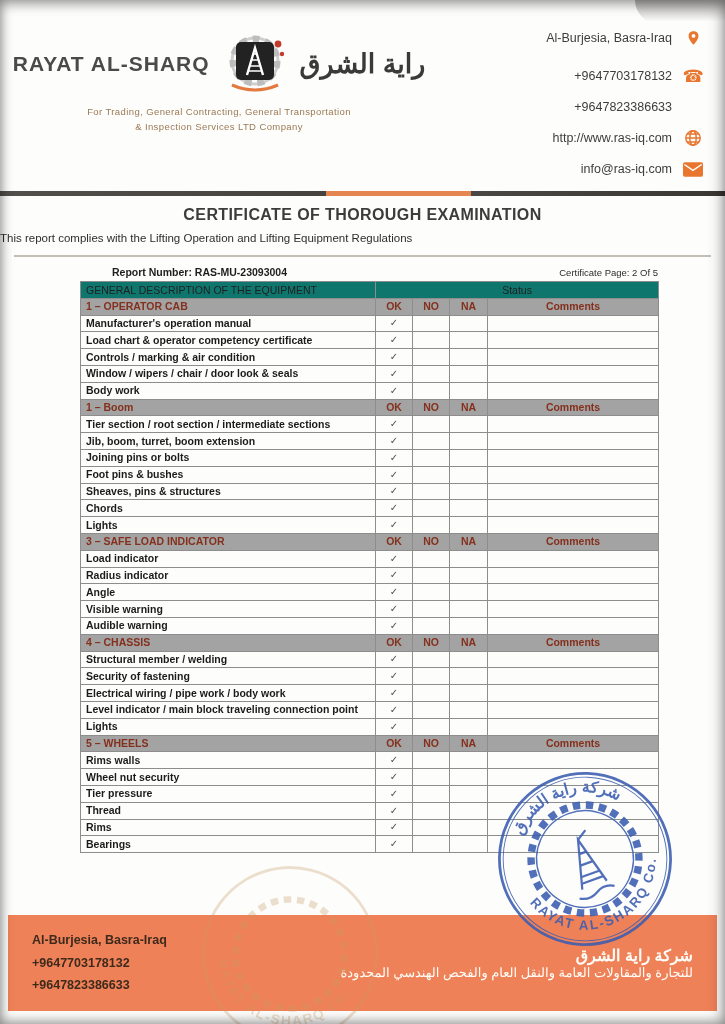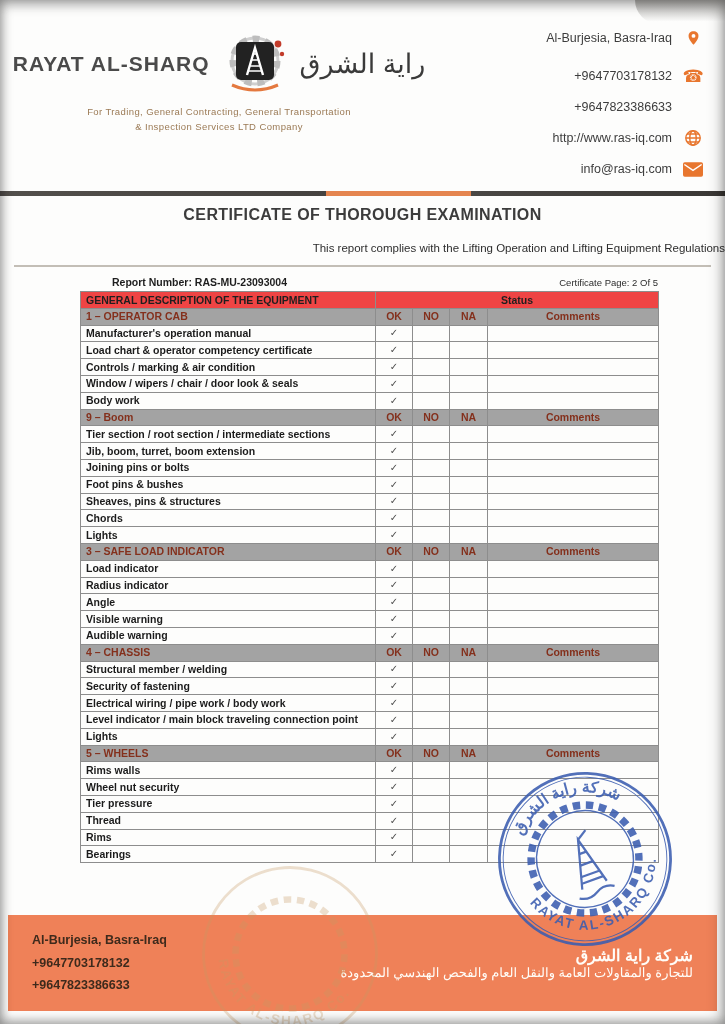--- a/index.html
+++ b/index.html
@@ -12,45 +12,45 @@
                 inset 6px 0 10px rgba(0,0,0,.08), inset 0 -5px 10px rgba(0,0,0,.18); }
   .corner-fold { position:absolute; top:0; right:0; width:90px; height:24px; z-index:41;
     background:linear-gradient(180deg, rgba(90,88,84,.55), rgba(90,88,84,0) 90%);
     border-bottom-left-radius:45px; pointer-events:none; }
 
   
   .header { display:flex; justify-content:space-between; padding:24px 16px 6px 34px; }
   .logo-block { width:370px; text-align:center; padding-top:8px; }
   .logo-row { display:flex; align-items:center; justify-content:center; gap:8px; }
   .brand-en { font-size:21px; font-weight:bold; color:#4a4a4a; letter-spacing:1px; white-space:nowrap; }
-  .brand-ar { font-size:27px; font-weight:normal; color:#3a3a3a; direction:rtl; white-space:nowrap; }
+  .brand-ar { font-size:27px; font-weight:bold; color:#3a3a3a; direction:rtl; white-space:nowrap; }
   .logo-mark { display:inline-flex; }
   .tagline { margin-top:8px; font-size:9.5px; color:#9b7a55; letter-spacing:.4px; line-height:1.6; }
 
   .contact { display:flex; flex-direction:column; align-items:flex-end; gap:11px; padding:4px 6px 0 0; min-width:290px; }
   .c-row { display:flex; align-items:center; gap:11px; font-size:12.5px; color:#3d3d3d; }
   .c-row.first { margin-bottom:7px; }
   .c-icon { width:20px; height:20px; display:flex; align-items:center; justify-content:center; }
   .glyph { font-family:"DejaVu Sans", sans-serif; color:#e8762e; font-size:17px; line-height:1; }
 
   .bar { height:5px; margin:6px 0 0 0;
     background:linear-gradient(90deg,#53504c 0%,#45423f 45%,#e5854f 45%,#e5854f 65%,#4a4744 65%,#3a3835 100%); }
 
   .title { margin-top:10px; text-align:center; font-size:16px; font-weight:bold; color:#3c3c3c; letter-spacing:.4px; }
-  .subtitle { margin-top:18px; text-align:right; font-size:11.5px; color:#2e2e2e; }
+  .subtitle { margin-top:8px; text-align:left; font-size:11.5px; color:#2e2e2e; }
   .thin-rule { height:2px; background:#c3beb6; margin:11px 14px 0 14px; }
 
   .report-row { display:flex; justify-content:space-between; align-items:flex-end; margin:9px 67px 3px 80px;padding-left:32px; }
   .rep-num { font-size:10.5px; font-weight:bold; color:#1e1e1e; }
   .rep-page { font-size:9.5px; color:#2c2c2c; }
 
   
   table { border-collapse:collapse; margin:0 0 0 80px; width:578px; table-layout:fixed; }
   td,th { border:1px solid #8d8d8d; padding:1.5px 5px; font-size:10.5px; line-height:1.22; vertical-align:middle; height:16px; }
-  thead th { font-weight:bold; color:#1f1f1f; background:#ef4444; }
+  thead th { font-weight:normal; color:#1f1f1f; background:#0f766e; }
   th.desc { text-align:left; }
   th.status { text-align:center; }
   tr.sec td { background:#a3a3a3; color:#84301c; font-weight:bold; }
   td.sec-title { text-align:left; }
   td.sec-col { text-align:center; }
   tr.item td.lbl { font-weight:bold; color:#1b1b1b; }
   td.val { text-align:center; color:#4d4d4d; font-family:"DejaVu Sans", sans-serif; font-size:10px; }
 
   
   .stamp-blue { position:absolute; left:492px; top:766px; width:186px; height:186px;
@@ -200,21 +200,21 @@
           <td class="val comments"></td>
         </tr>
         <tr class="item">
           <td class="lbl">Body work</td>
           <td class="val ok">✓</td>
           <td class="val no"></td>
           <td class="val na"></td>
           <td class="val comments"></td>
         </tr>
         <tr class="sec">
-          <td class="sec-title">9 – Boom</td>
+          <td class="sec-title">1 – Boom</td>
           <td class="sec-col">OK</td>
           <td class="sec-col">NO</td>
           <td class="sec-col">NA</td>
           <td class="sec-col">Comments</td>
         </tr>
         <tr class="item">
           <td class="lbl">Tier section / root section / intermediate sections</td>
           <td class="val ok">✓</td>
           <td class="val no"></td>
           <td class="val na"></td>

